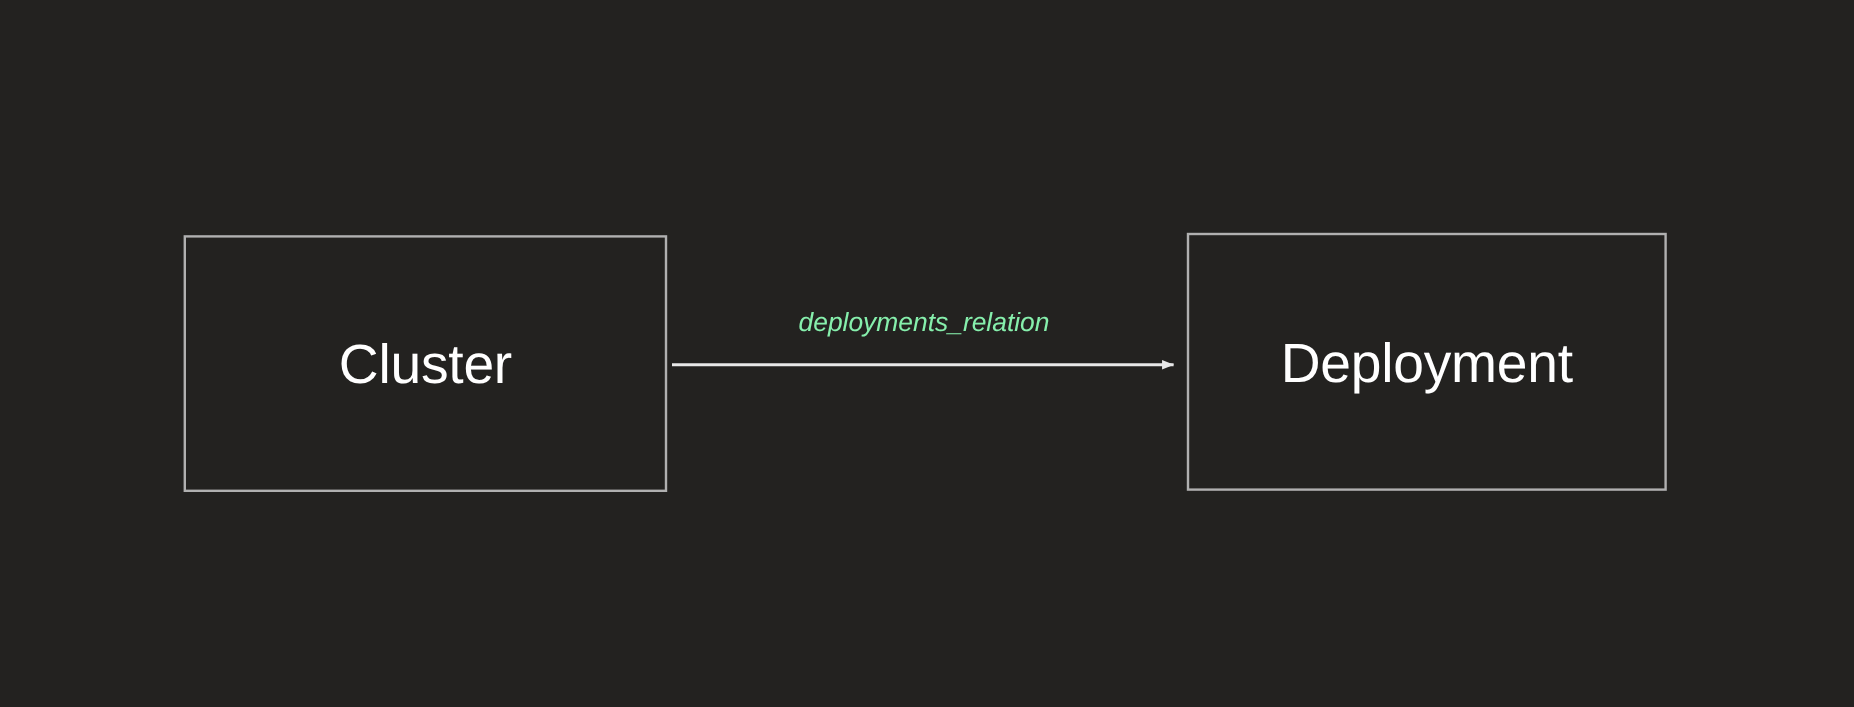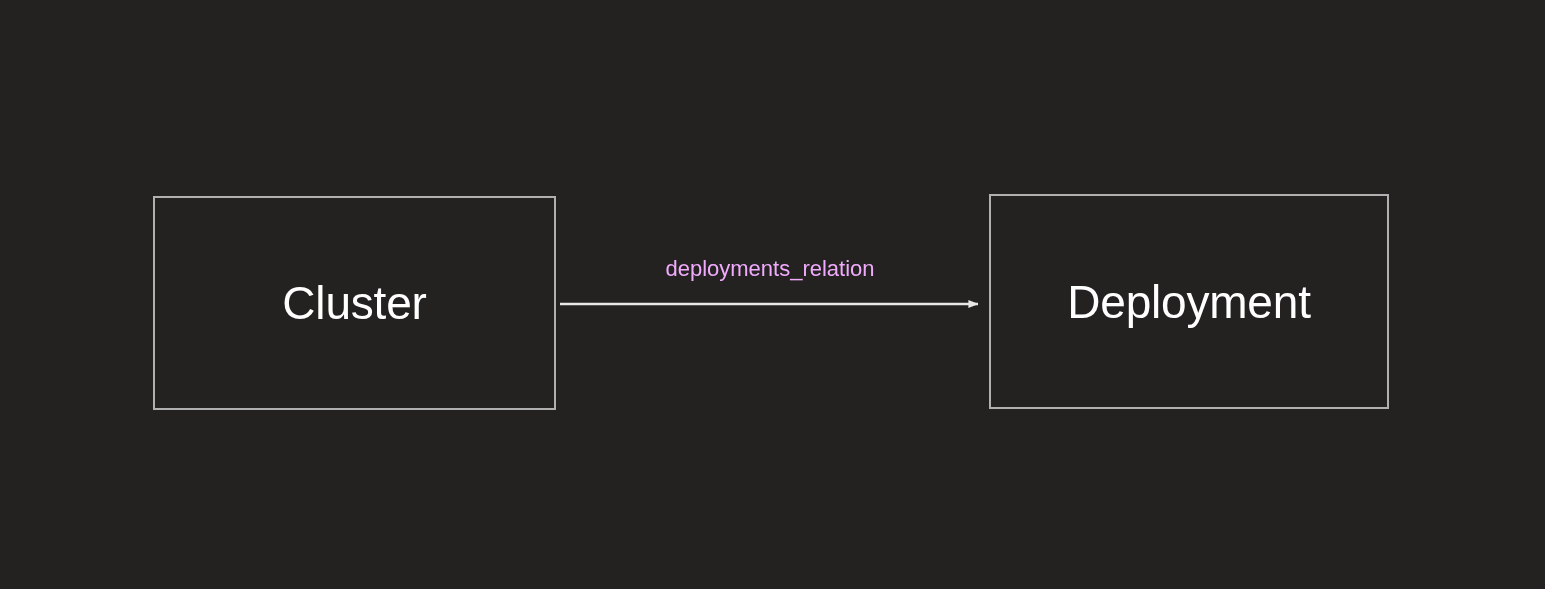--- a/index.html
+++ b/index.html
@@ -62,27 +62,28 @@
   #node-deployment {
     left: 989px;
     top: 194px;
     width: 400px;
     height: 215px;
   }
 
   
   .edge-label {
     position: absolute;
-    color: #f0abfc;
+    color: #86efac;
     font-family: "Liberation Sans", sans-serif;
     font-size: 22px;
     font-weight: 400;
     line-height: 1;
     white-space: nowrap;
     transform: translate(-50%, -50%);
+    font-style: italic;
   }
 
   #edge-label-deployments-relation {
     left: 770px;
     top: 269px;
   }
 </style>
 </head>
 <body>
 

